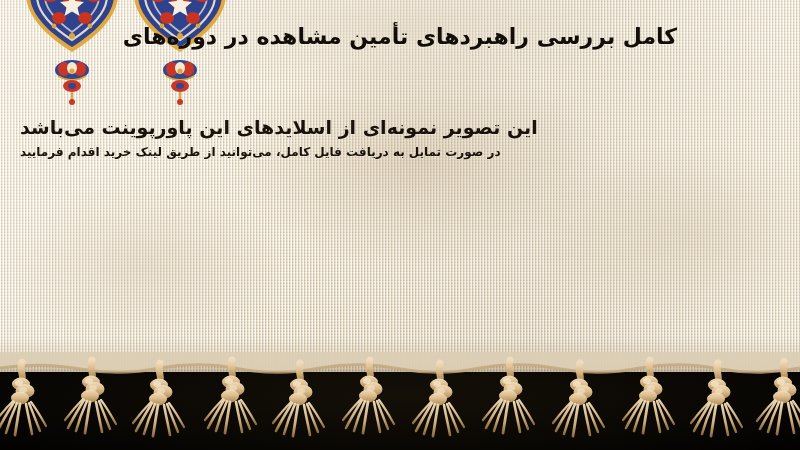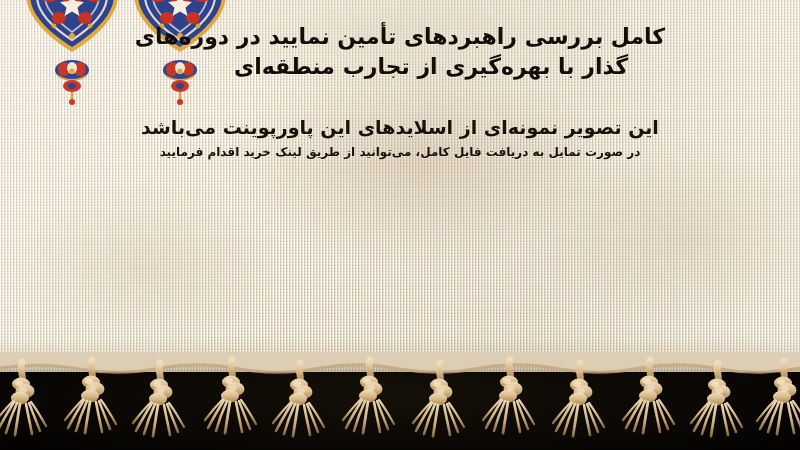--- a/index.html
+++ b/index.html
@@ -120,21 +120,21 @@
     text-shadow: 0 1px 0 rgba(255,255,255,0.28);
   }
   .title .tline { display: block; }
   .title .tline.l2 { padding-left: 62px; }
 
   .body {
     position: absolute;
     top: 112px;
     right: 20px;
     width: 760px;
-    text-align: center;
+    text-align: left;
     color: #1a120a;
     font-size: 18px;
     font-weight: 700;
     line-height: 1.62;
     text-shadow: 0 1px 0 rgba(255,255,255,0.25);
   }
   .body .bline { display: block; white-space: nowrap; }
   .body .bline.b1 { font-size: 19px; }
   .body .bline.b2 { font-size: 18px; }
   .body .bline.b3 { font-size: 12px; }
@@ -290,22 +290,21 @@
         </g>
       <g transform="translate(784,25)">
           <use href="#tassel"></use>
         </g>
     </svg>
   </div>
 
   <div class="text-wrap">
 
     <div class="title">
-      <span class="tline l1">کامل بررسی راهبردهای تأمین نمایید در دوره‌های</span>
-      <span class="tline l2">گذار با بهره‌گیری از تجارب منطقه‌ای</span>
+      <span class="tline l1">کامل بررسی راهبردهای تأمین مشاهده در دوره‌های</span>
     </div>
 
     <div class="body">
       <span class="bline b1">این تصویر نمونه‌ای از اسلایدهای این پاورپوینت می‌باشد</span>
       <span class="bline b3">در صورت تمایل به دریافت فایل کامل، می‌توانید از طریق لینک خرید اقدام فرمایید</span>
     </div>
 
   </div>
 
 </div>

